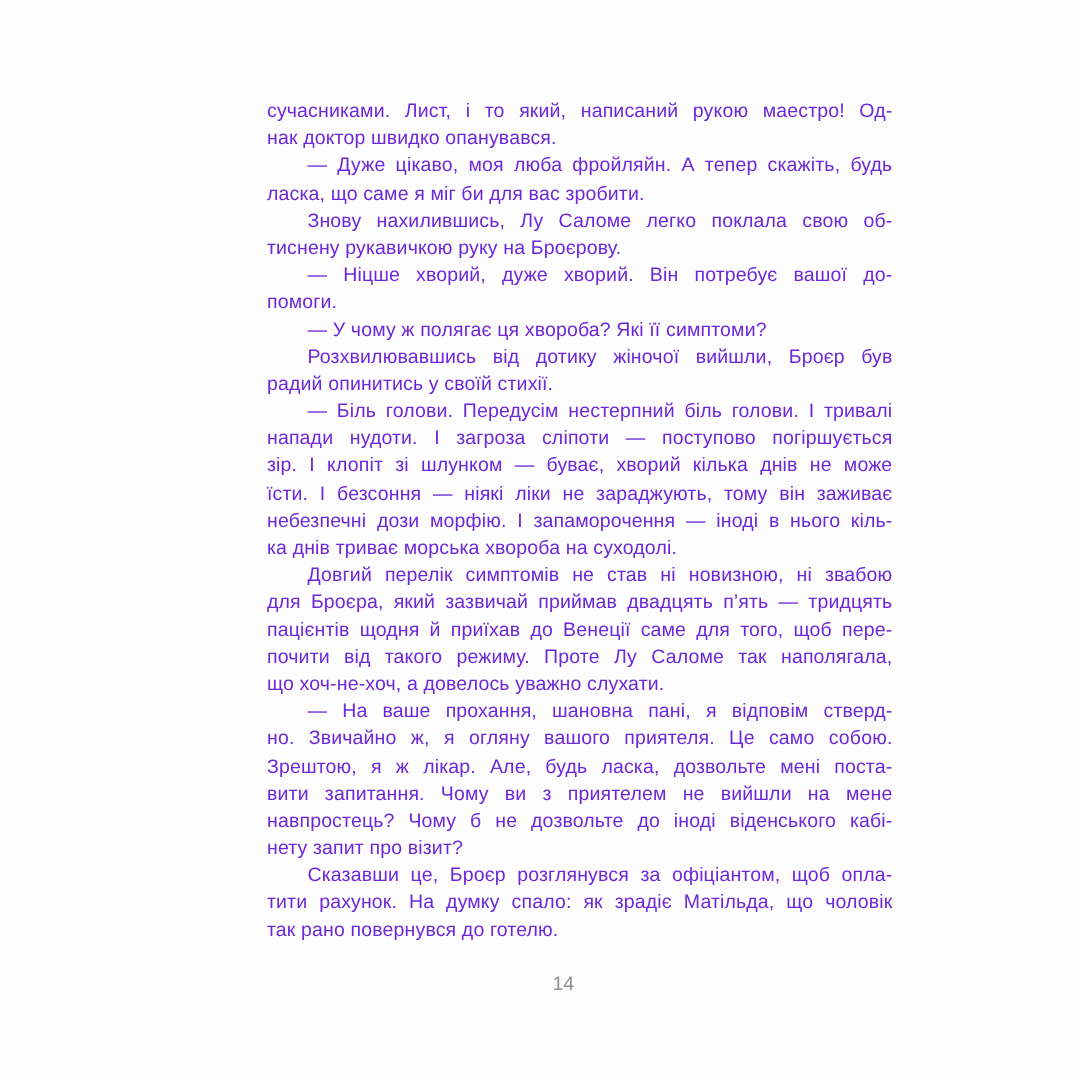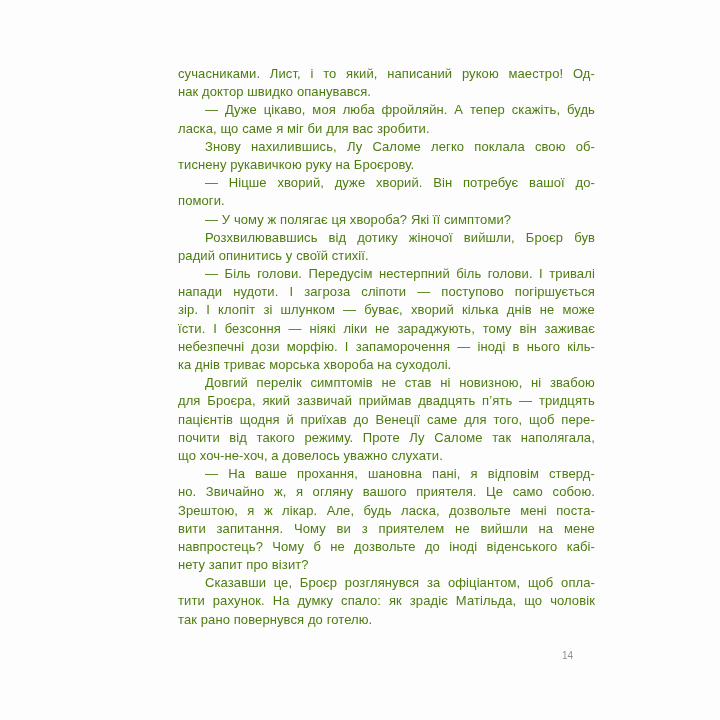--- a/index.html
+++ b/index.html
@@ -41,33 +41,33 @@
     overflow: hidden;
   }
   .line.first {
     padding-left: 27px;
   }
   .folio {
     position: absolute;
     top: 647px;
     left: 178px;
     width: 395px;
-    text-align: right;
+    text-align: center;
     font-family: "Liberation Sans", sans-serif;
-    font-size: 10px;
+    font-size: 13px;
     line-height: 18.2px;
     color: #8e9295;
     filter: blur(0.2px);
   }
 </style>
 </head>
 <body style="background: rgb(253, 253, 253);">
 
 <div class="book-page">
-  <div class="page-text" style="color: #4d7c0f;">
+  <div class="page-text" style="color: #6d28d9;">
       <div class="line">
         <span>сучасниками.</span>
         <span>Лист,</span>
         <span>і</span>
         <span>то</span>
         <span>який,</span>
         <span>написаний</span>
         <span>рукою</span>
         <span>маестро!</span>
         <span>Од-</span>

